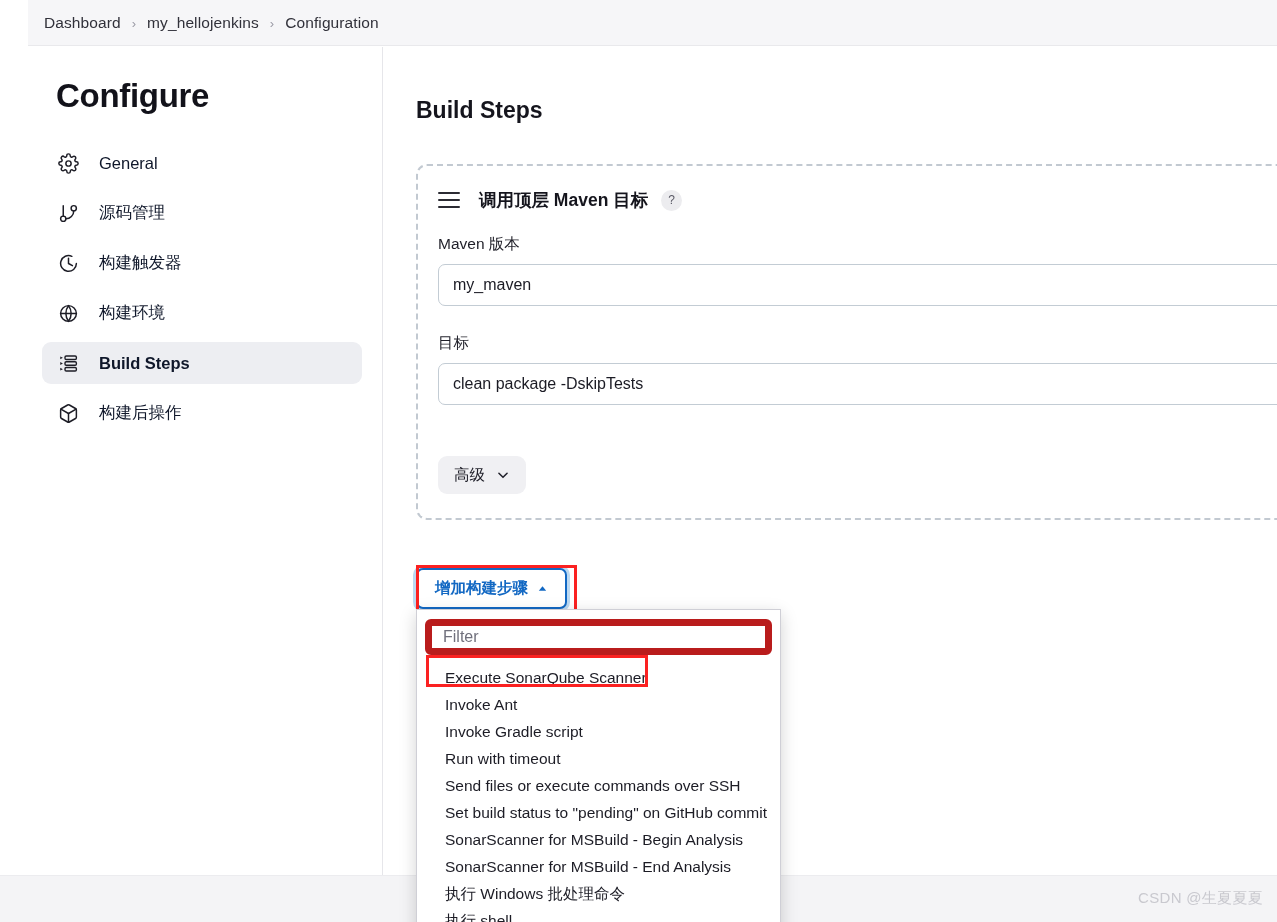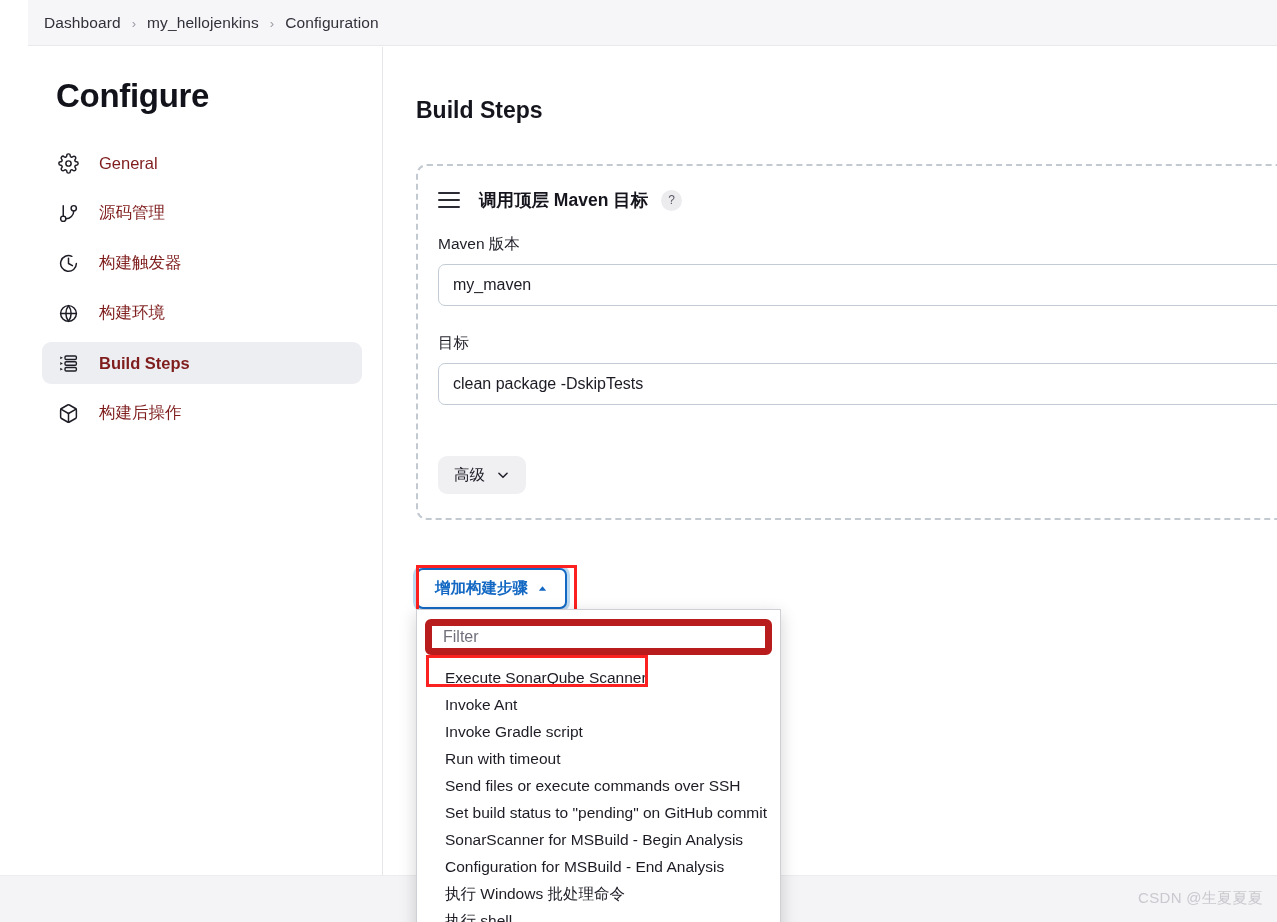--- a/index.html
+++ b/index.html
@@ -82,21 +82,21 @@
     color: #20202a;
   }
   .nav-item.active { background: #edeef2; }
   .nav-item .nav-icon {
     width: 24px; height: 24px;
     display: flex; align-items: center; justify-content: center;
     margin-right: 19px;
     flex: 0 0 24px;
   }
   .nav-item .nav-icon svg { width: 21px; height: 21px; display: block; }
-  .nav-label { font-size: 16.5px; color: #7f1d1d; }
+  .nav-label { font-size: 16.5px; color: #0f172a; }
   .nav-item.active .nav-label { font-weight: 700; }
 
   
   .main {
     position: absolute; top: 47px; left: 411px;
     width: 866px; height: 828px;
     background: #fff;
     overflow: visible;
   }
   .main-title {
@@ -375,21 +375,21 @@
         <input class="filter-input" type="text" placeholder="Filter" style="">
       </div>
       <ul class="dd-list">
         <li class="dd-item">Execute SonarQube Scanner</li>
         <li class="dd-item">Invoke Ant</li>
         <li class="dd-item">Invoke Gradle script</li>
         <li class="dd-item">Run with timeout</li>
         <li class="dd-item">Send files or execute commands over SSH</li>
         <li class="dd-item">Set build status to "pending" on GitHub commit</li>
         <li class="dd-item">SonarScanner for MSBuild - Begin Analysis</li>
-        <li class="dd-item">Configuration for MSBuild - End Analysis</li>
+        <li class="dd-item">SonarScanner for MSBuild - End Analysis</li>
         <li class="dd-item">执行 Windows 批处理命令</li>
         <li class="dd-item">执行 shell</li>
 
       </ul>
       <div class="annot-box" id="annot-sonar"></div>
     </div>
 
   </div>
 
   <div class="footer-strip"></div>

